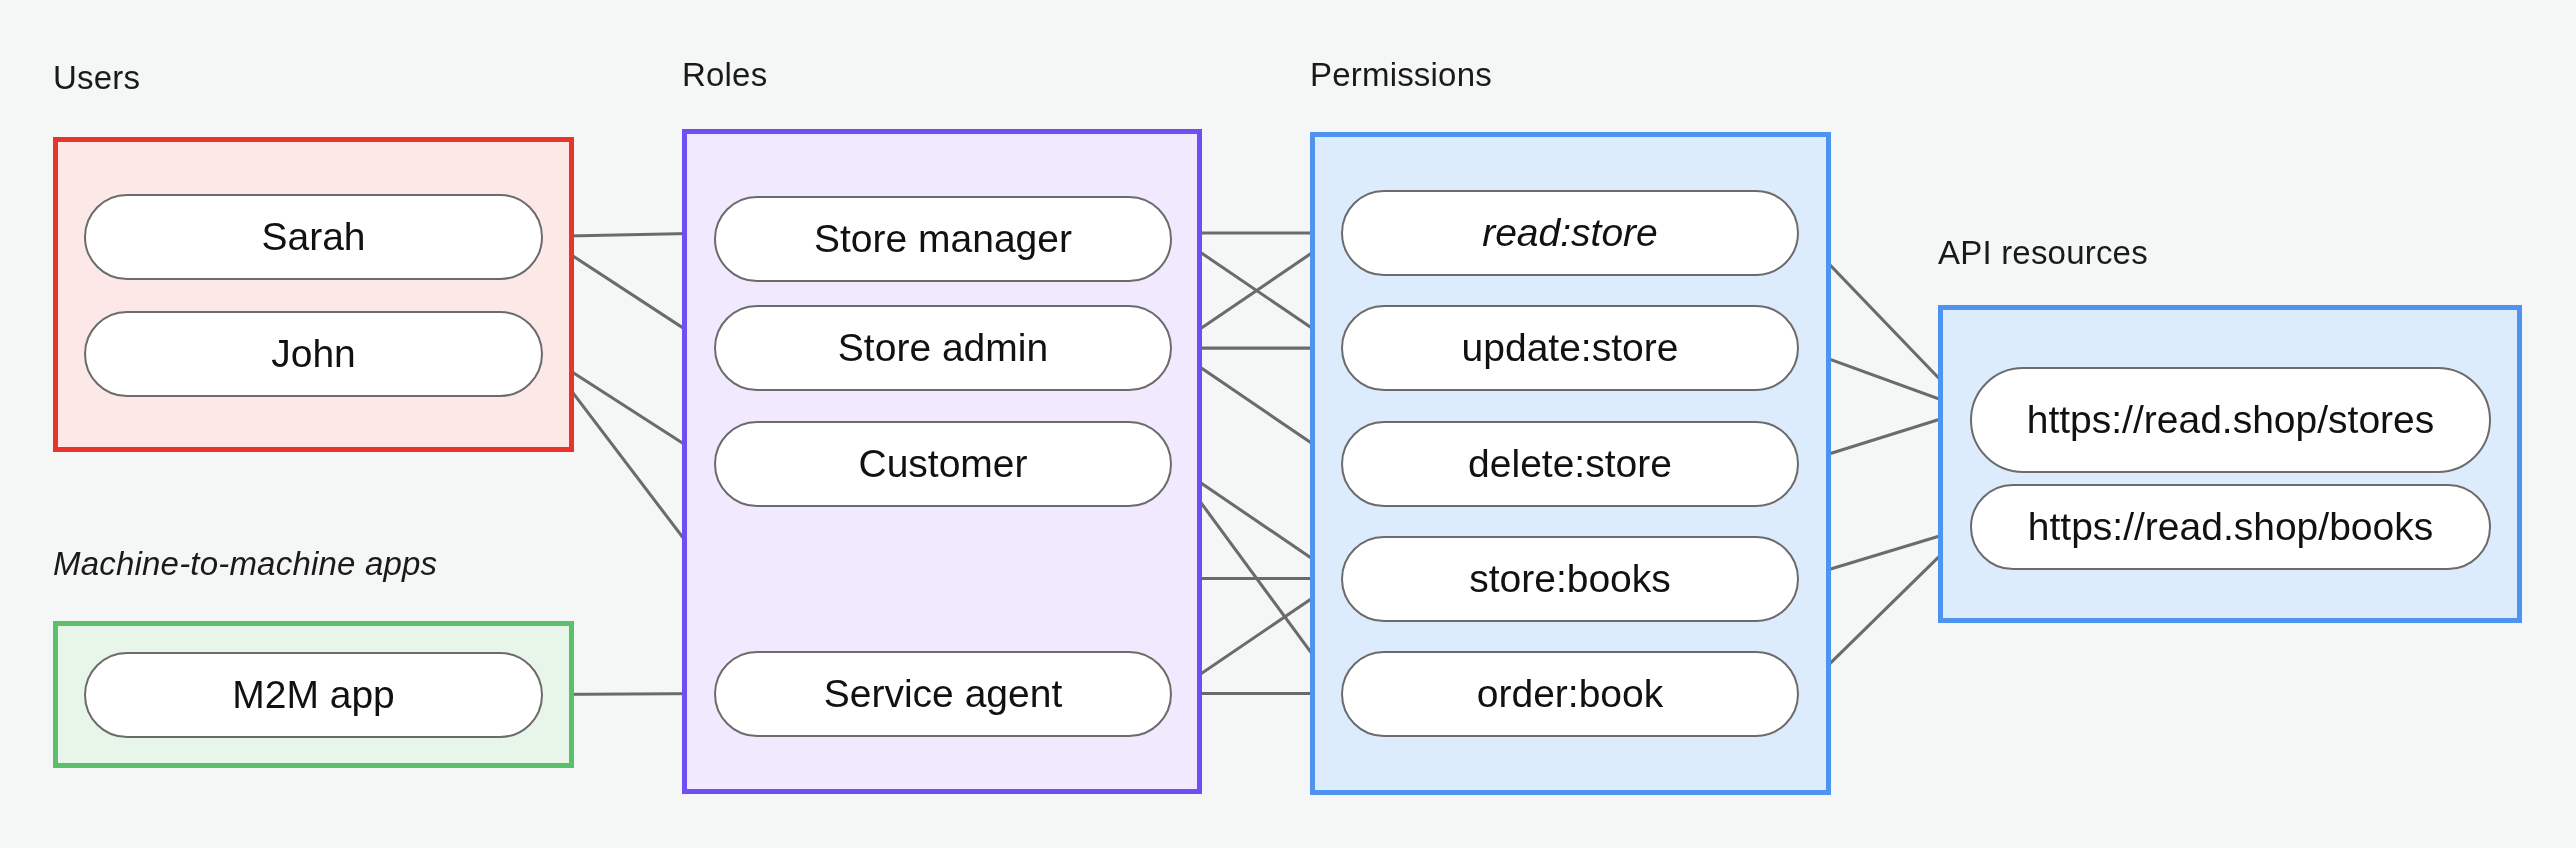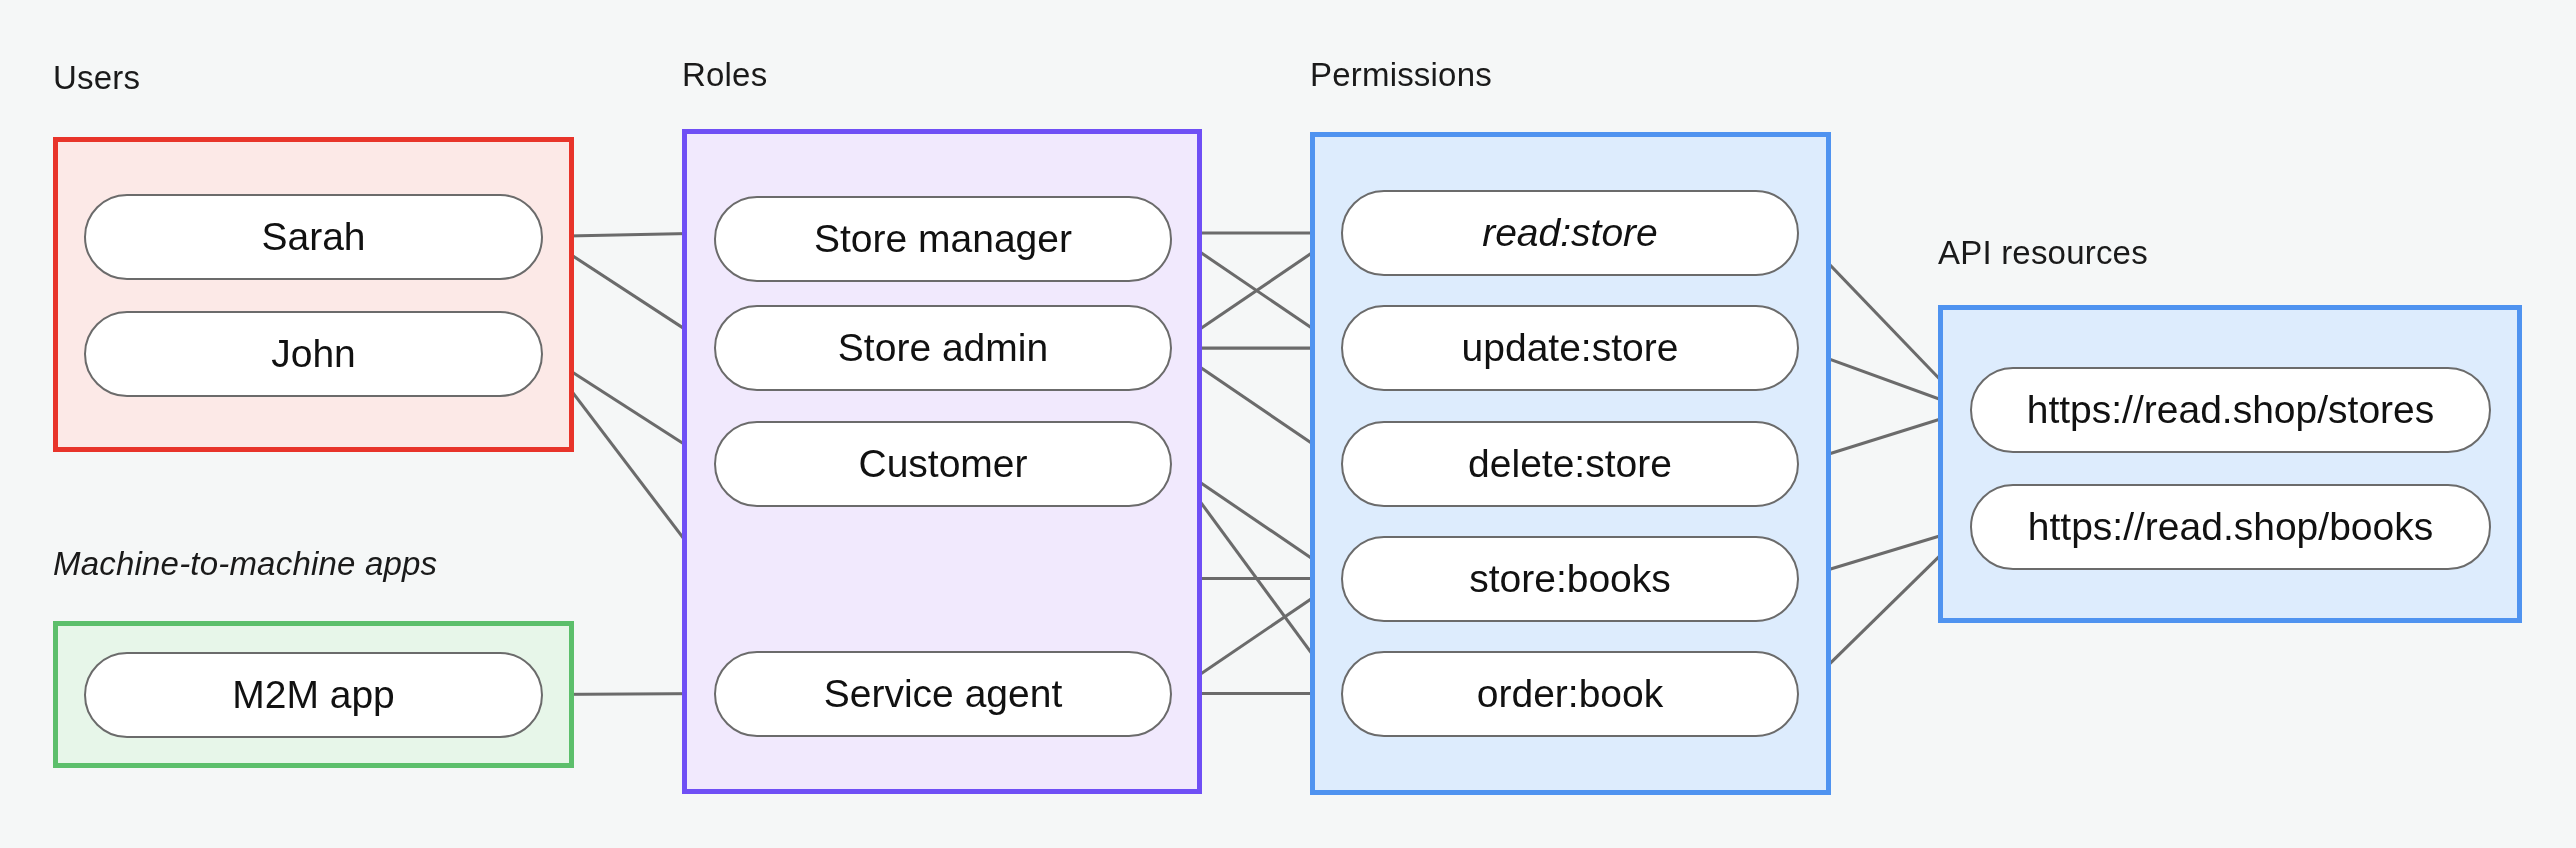--- a/index.html
+++ b/index.html
@@ -144,21 +144,21 @@
   </div>
   <div class="pill" style="left:1341px; top:536px; width:458px; height:86px;">
     <span>store:books</span>
   </div>
   <div class="pill" style="left:1341px; top:651px; width:458px; height:86px;">
     <span>order:book</span>
   </div>
 
   <div class="group-label" style="left:1938px; top:234px;">API resources</div>
   <div class="group-box box-api" style="left:1938px; top:305px; width:584px; height:318px;"></div>
-  <div class="pill" style="left:1970px; top:367px; width:521px; height:86px;">
+  <div class="pill" style="left:1970px; top:367px; width:521px; height:106px;">
     <span>https://read.shop/stores</span>
   </div>
   <div class="pill" style="left:1970px; top:484px; width:521px; height:86px;">
     <span>https://read.shop/books</span>
   </div>
 
 </div>
 
 
 </body></html>

